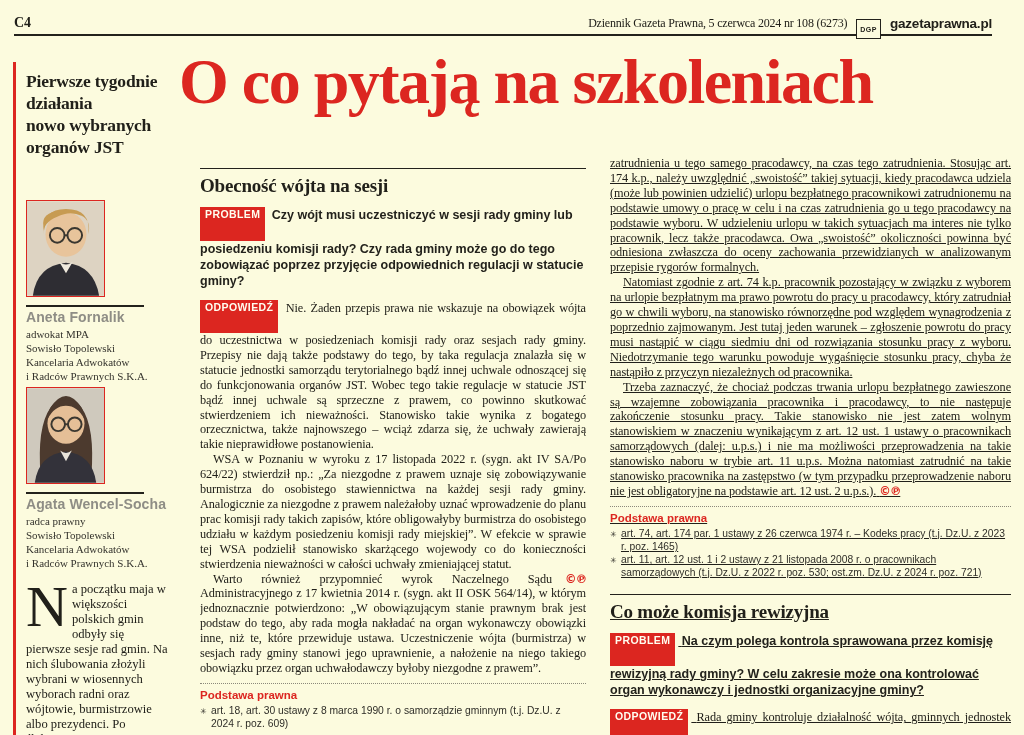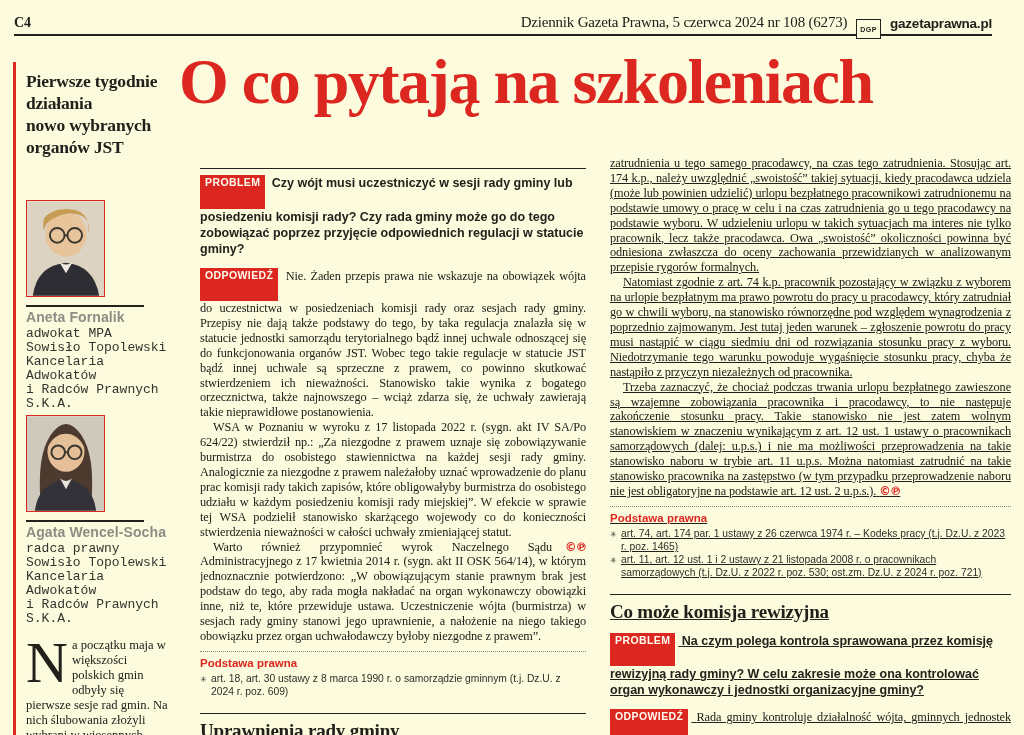--- a/index.html
+++ b/index.html
@@ -12,39 +12,39 @@
     font-family:"Liberation Serif", serif;
   }
   
   .masthead{
     position:absolute; left:14px; right:32px; top:10px; height:26px;
     border-bottom:2px solid #23221c;
     display:flex; justify-content:space-between; align-items:flex-end; padding-bottom:3px;
   }
   .pagenum{font-weight:bold; font-size:14px;}
   .mast-right{display:flex; align-items:flex-end; gap:9px;}
-  .issue{font-size:15px; letter-spacing:-0.2px;}
+  .issue{font-size:12px; letter-spacing:-0.2px;}
   .dgp{
     display:inline-block; border:1.5px solid #23221c; background:var(--background);
     font:bold 7px/1 "Liberation Sans", sans-serif; letter-spacing:0.5px;
     padding:6px 3px 5px; margin-bottom:-8px; position:relative; z-index:2;
   }
   .site{font:bold 13.5px "Liberation Sans", sans-serif; letter-spacing:-0.2px;}
   
   .redbar{position:absolute; left:13px; top:62px; width:3px; height:673px; background:var(--accent);}
   .sidebar{position:absolute; left:26px; top:70px; width:143px;}
   .kicker{font-weight:bold; font-size:17.5px; line-height:22px; margin-bottom:42px; letter-spacing:-0.2px;}
   .portrait{
     width:79px; height:97px; border:1.5px solid var(--accent); overflow:hidden; display:block;
   }
   .portrait svg{display:block; width:100%; height:100%;}
   .author{margin-bottom:4px;}
   .arule{width:118px; border-top:2px solid #23221c; margin:8px 0 2px;}
   .aname{font:bold 14px "Liberation Sans", sans-serif; color:var(--author-gray); letter-spacing:0.1px; margin-bottom:2px;}
-  .aline{font-family:Liberation Mono, monospace; font-size:13px; line-height:14px; color:#34332d;}
+  .aline{font-family:Liberation Serif, serif; font-size:11px; line-height:14px; color:#34332d;}
   .photo2{margin-top:4px;}
   .intro{margin-top:12px; font-size:12.6px; line-height:15px; text-align:left;}
   .dropcap{float:left; font-size:58px; line-height:46px; padding:2px 4px 0 0; font-weight:normal;}
   
   .headline{
     position:absolute; left:179px; top:48px; white-space:nowrap;
     font:bold 64px/1.05 "Liberation Serif", serif; color:var(--accent); letter-spacing:-1.5px;
   }
   
   .col{position:absolute; overflow:hidden;}
@@ -139,20 +139,21 @@
     <div class="aline">i Radców Prawnych S.K.A.</div>
   </div>
 
   <p class="intro"><span class="dropcap">N</span><span>a początku maja w większości polskich gmin odbyły się pierwsze sesje rad gmin. Na nich ślubowania złożyli wybrani w wiosennych wyborach radni oraz wójtowie, burmistrzowie albo prezydenci. Po ślubowaniu mogą już wykonywać swoje obowiązki. Podczas organizowanych przez nas szkoleń</span></p>
 </aside>
 
 <h1 class="headline">O co pytają na szkoleniach</h1>
 
 <section class="col col1">
   <div class="srule"></div>
+  <h2>Obecność wójta na sesji</h2>
 
   <p class="problem"><span class="tag">PROBLEM</span> <span>Czy wójt musi uczestniczyć w sesji rady gminy lub posiedzeniu komisji rady? Czy rada gminy może go do tego zobowiązać poprzez przyjęcie odpowiednich regulacji w statucie gminy?</span></p>
 
   <div class="answer">
     <p><span class="tag">ODPOWIEDŹ</span> <span>Nie. Żaden przepis prawa nie wskazuje na obowiązek wójta do uczestnictwa w posiedzeniach komisji rady oraz sesjach rady gminy. Przepisy nie dają także podstawy do tego, by taka regulacja znalazła się w statucie jednostki samorządu terytorialnego bądź innej uchwale odnoszącej się do funkcjonowania organów JST. Wobec tego takie regulacje w statucie JST bądź innej uchwale są sprzeczne z prawem, co powinno skutkować stwierdzeniem ich nieważności. Stanowisko takie wynika z bogatego orzecznictwa, także najnowszego – wciąż zdarza się, że uchwały zawierają takie nieprawidłowe postanowienia.</span></p>
     <p>WSA w Poznaniu w wyroku z 17 listopada 2022 r. (sygn. akt IV SA/Po 624/22) stwierdził np.: „Za niezgodne z prawem uznaje się zobowiązywanie burmistrza do osobistego stawiennictwa na każdej sesji rady gminy. Analogicznie za niezgodne z prawem należałoby uznać wprowadzenie do planu prac komisji rady takich zapisów, które obligowałyby burmistrza do osobistego udziału w każdym posiedzeniu komisji rady miejskiej”. W efekcie w sprawie tej WSA podzielił stanowisko skarżącego wojewody co do konieczności stwierdzenia nieważności w całości uchwały zmieniającej statut.</p>
     <p><span class="cp fr">©℗</span><span>Warto również przypomnieć wyrok Naczelnego Sądu Administracyjnego z 17 kwietnia 2014 r. (sygn. akt II OSK 564/14), w którym jednoznacznie potwierdzono: „W obowiązującym stanie prawnym brak jest podstaw do tego, aby rada mogła nakładać na organ wykonawczy obowiązki inne, niż te, które przewiduje ustawa. Uczestniczenie wójta (burmistrza) w sesjach rady gminy stanowi jego uprawnienie, a nałożenie na niego takiego obowiązku przez organ uchwałodawczy byłoby niezgodne z prawem”.</span></p>
   </div>
 
   <div class="legal">

